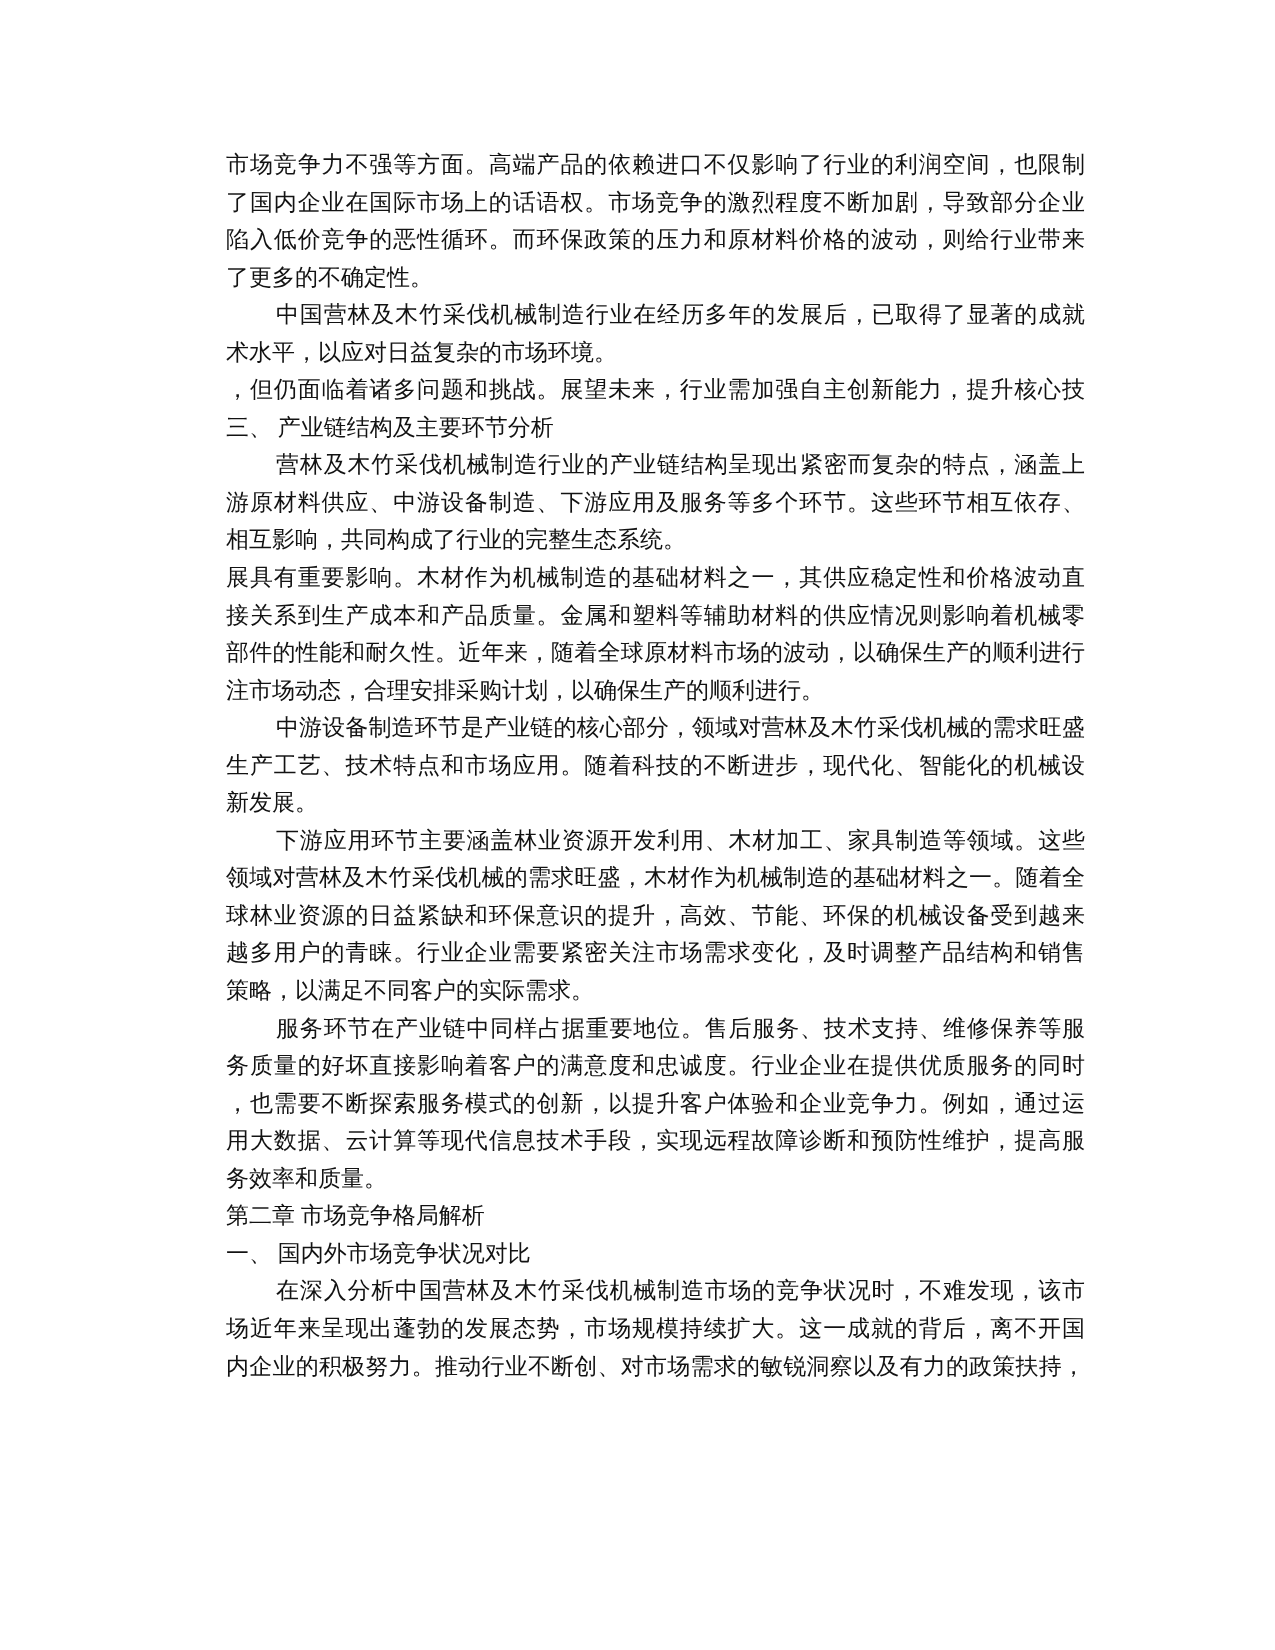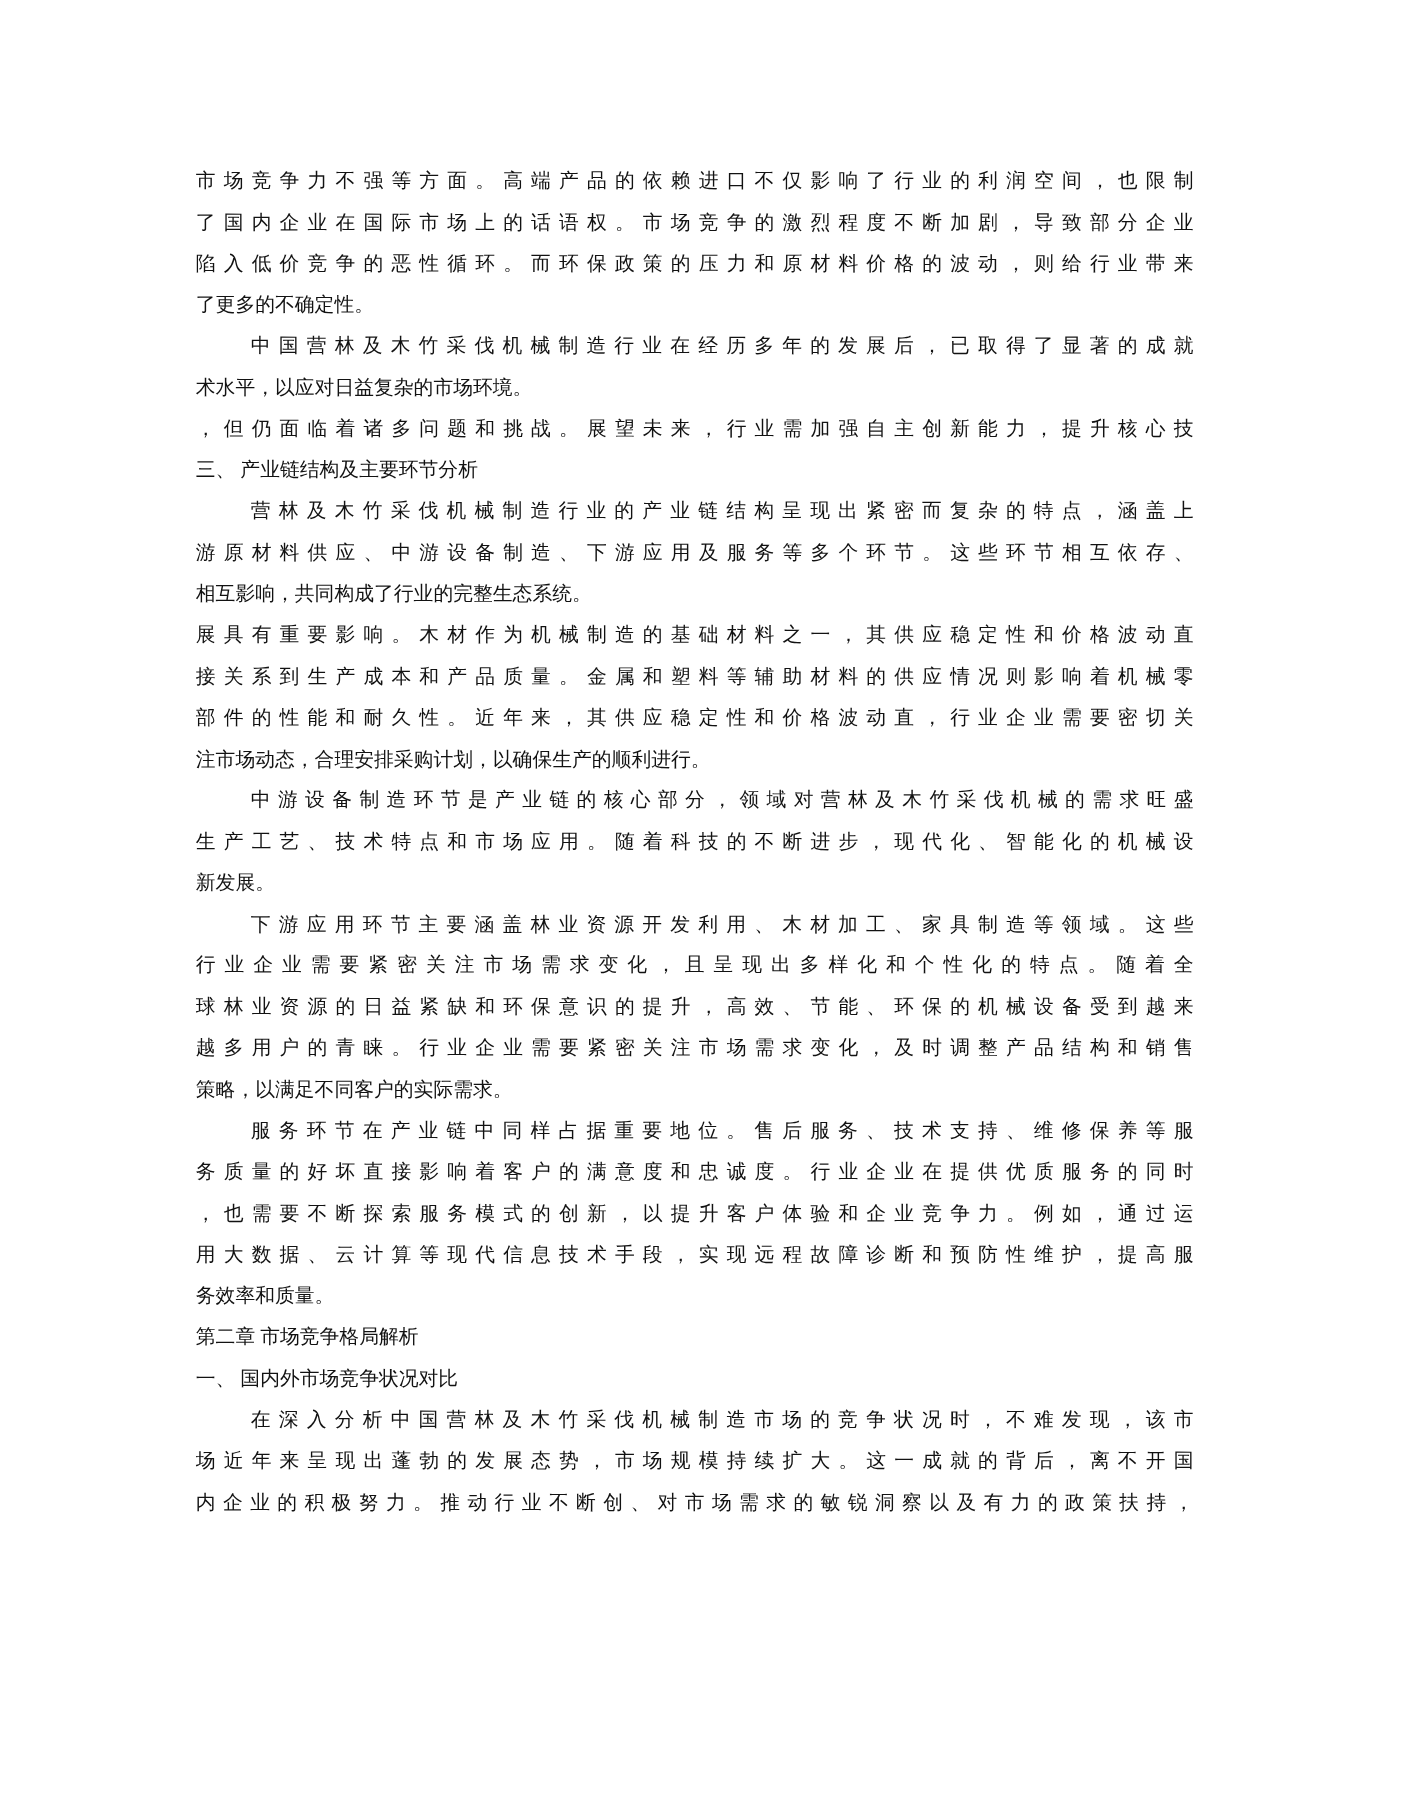--- a/index.html
+++ b/index.html
@@ -13,26 +13,27 @@
     font-family: "Liberation Serif", "DejaVu Serif", serif;
     color: #121212;
   }
   .doc-body {
     position: absolute;
     left: 178px;
     top: 146px;
     width: 907px;
   }
   .line {
-    font-size: 18px;
+    font-size: 23px;
     line-height: 37.55px;
     height: 37.55px;
     overflow: hidden;
     white-space: normal;
     text-align: left;
+    margin-left: 48px;
   }
   .line.full {
     text-align: justify;
     text-justify: inter-character;
     text-align-last: justify;
   }
   .line.indent {
     padding-left: 50px;
   }
 </style>
@@ -47,27 +48,27 @@
       <div class="line">了更多的不确定性。</div>
       <div class="line indent full">中国营林及木竹采伐机械制造行业在经历多年的发展后，已取得了显著的成就</div>
       <div class="line">术水平，以应对日益复杂的市场环境。</div>
       <div class="line full">，但仍面临着诸多问题和挑战。展望未来，行业需加强自主创新能力，提升核心技</div>
       <div class="line">三、 产业链结构及主要环节分析</div>
       <div class="line indent full">营林及木竹采伐机械制造行业的产业链结构呈现出紧密而复杂的特点，涵盖上</div>
       <div class="line full">游原材料供应、中游设备制造、下游应用及服务等多个环节。这些环节相互依存、</div>
       <div class="line">相互影响，共同构成了行业的完整生态系统。</div>
       <div class="line full">展具有重要影响。木材作为机械制造的基础材料之一，其供应稳定性和价格波动直</div>
       <div class="line full">接关系到生产成本和产品质量。金属和塑料等辅助材料的供应情况则影响着机械零</div>
-      <div class="line full">部件的性能和耐久性。近年来，其供应稳定性和价格波动直，行业企业需要密切关</div>
+      <div class="line full">部件的性能和耐久性。近年来，随着全球原材料市场的波动，以确保生产的顺利进行</div>
       <div class="line">注市场动态，合理安排采购计划，以确保生产的顺利进行。</div>
       <div class="line indent full">中游设备制造环节是产业链的核心部分，领域对营林及木竹采伐机械的需求旺盛</div>
       <div class="line full">生产工艺、技术特点和市场应用。随着科技的不断进步，现代化、智能化的机械设</div>
       <div class="line">新发展。</div>
       <div class="line indent full">下游应用环节主要涵盖林业资源开发利用、木材加工、家具制造等领域。这些</div>
-      <div class="line full">行业企业需要紧密关注市场需求变化，且呈现出多样化和个性化的特点。随着全</div>
+      <div class="line full">领域对营林及木竹采伐机械的需求旺盛，木材作为机械制造的基础材料之一。随着全</div>
       <div class="line full">球林业资源的日益紧缺和环保意识的提升，高效、节能、环保的机械设备受到越来</div>
       <div class="line full">越多用户的青睐。行业企业需要紧密关注市场需求变化，及时调整产品结构和销售</div>
       <div class="line">策略，以满足不同客户的实际需求。</div>
       <div class="line indent full">服务环节在产业链中同样占据重要地位。售后服务、技术支持、维修保养等服</div>
       <div class="line full">务质量的好坏直接影响着客户的满意度和忠诚度。行业企业在提供优质服务的同时</div>
       <div class="line full">，也需要不断探索服务模式的创新，以提升客户体验和企业竞争力。例如，通过运</div>
       <div class="line full">用大数据、云计算等现代信息技术手段，实现远程故障诊断和预防性维护，提高服</div>
       <div class="line">务效率和质量。</div>
       <div class="line">第二章 市场竞争格局解析</div>
       <div class="line">一、 国内外市场竞争状况对比</div>

